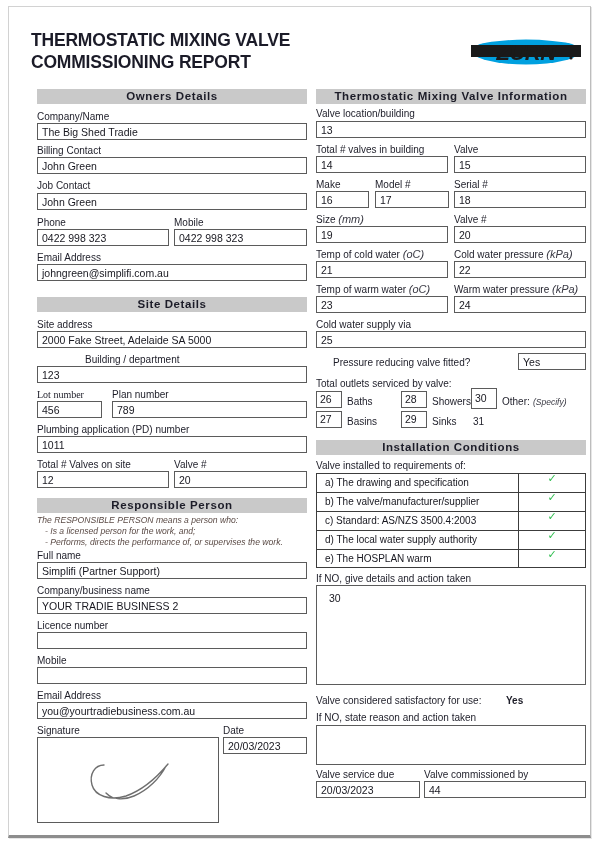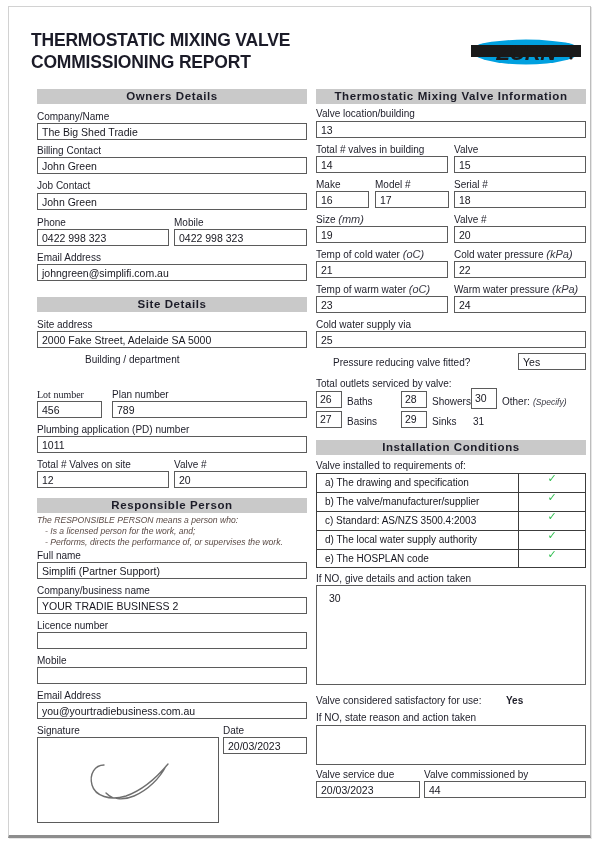--- a/index.html
+++ b/index.html
@@ -135,20 +135,21 @@
 
   <div class="abs lbl" style="left:28px; top:245px;">Email Address</div>
   <div class="abs fld" style="left:28px; top:257px; width:270px;">johngreen@simplifi.com.au</div>
 
   <div class="abs sec" style="left:28px; top:290px; width:270px;">Site  Details</div>
 
   <div class="abs lbl" style="left:28px; top:312px;">Site address</div>
   <div class="abs fld" style="left:28px; top:324px; width:270px;">2000 Fake Street, Adelaide SA 5000</div>
 
   <div class="abs lbl" style="left:28px; top:347px;margin-left:48px;">Building  /  department</div>
+  <div class="abs fld" style="left:28px; top:359px; width:270px;">123</div>
 
   <div class="abs lbl" style="left:28px; top:382px;font-family:Liberation Serif, serif;">Lot number</div>
   <div class="abs fld" style="left:28px; top:394px; width:65px;">456</div>
 
   <div class="abs lbl" style="left:103px; top:382px;">Plan number</div>
   <div class="abs fld" style="left:103px; top:394px; width:195px;">789</div>
 
   <div class="abs lbl" style="left:28px; top:417px;">Plumbing application (PD) number</div>
   <div class="abs fld" style="left:28px; top:429px; width:270px;">1011</div>
 
@@ -292,21 +293,21 @@
         <span class="tick">✓</span>
       </div>
     </div>
     <div class="row">
       <div class="c1">d) The  local  water  supply  authority</div>
       <div class="c2">
         <span class="tick">✓</span>
       </div>
     </div>
     <div class="row">
-      <div class="c1">e) The HOSPLAN code</div>
+      <div class="c1">e) The HOSPLAN warm</div>
       <div class="c2">
         <span class="tick">✓</span>
       </div>
     </div>
   </div>
 
   <div class="abs lbl" style="left:307px; top:566px;">If  NO,  give  details  and  action  taken</div>
   <div class="abs fld tall" style="left:307px; top:578px; width:270px; height:100px; padding-left:12px; padding-top:6px;">30</div>
 
   <div class="abs lbl" style="left:307px; top:688px;">Valve considered satisfactory for use:</div>

